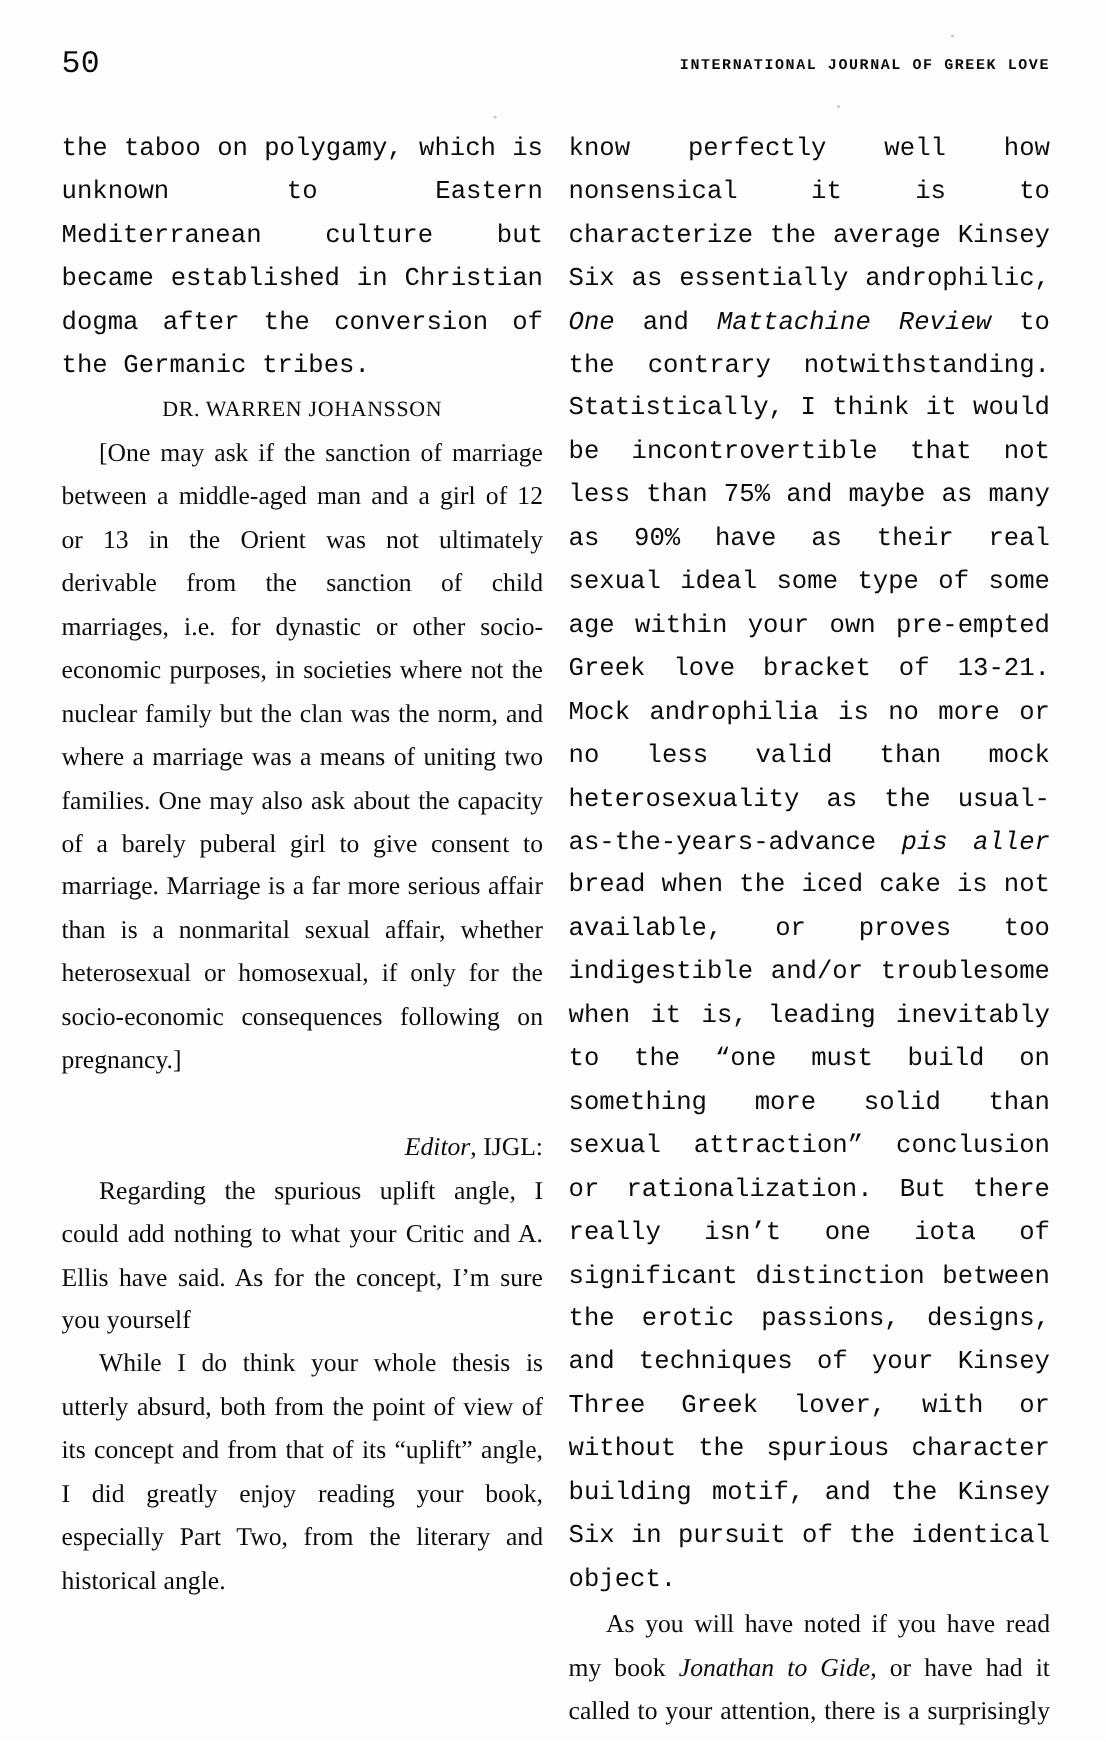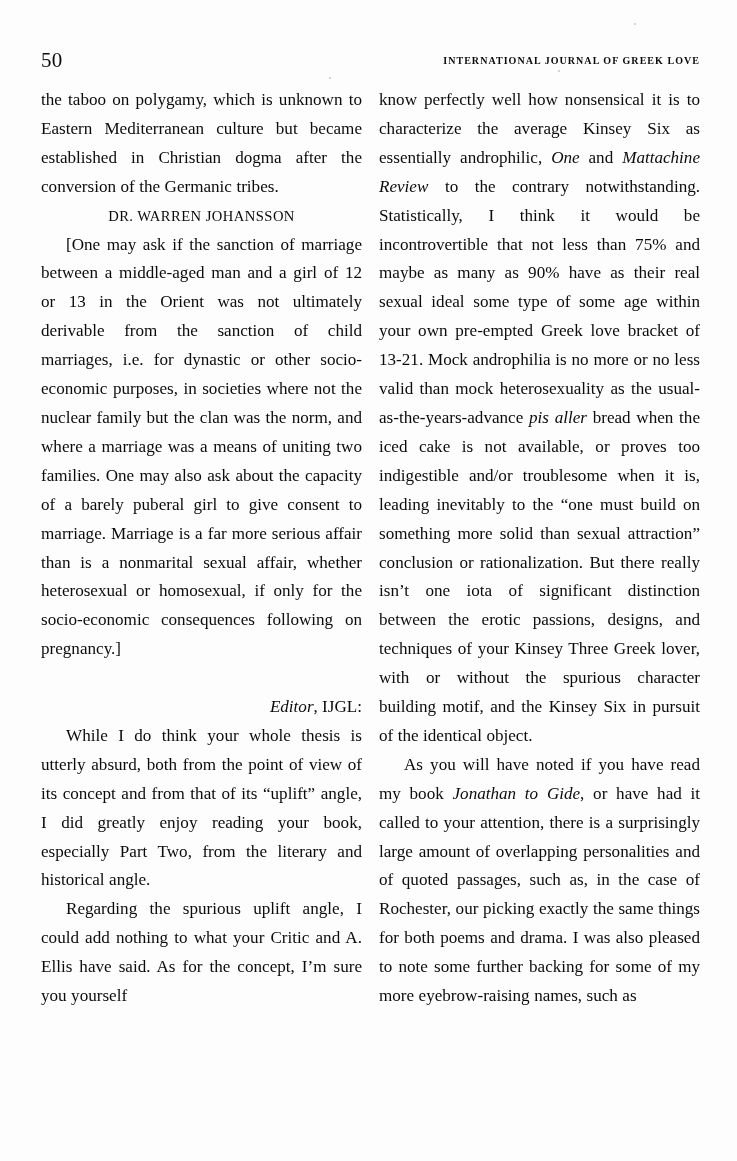--- a/index.html
+++ b/index.html
@@ -15,24 +15,25 @@
     background: #fdfdfd;
     overflow: hidden;
     font-family: "Liberation Serif", "DejaVu Serif", serif;
     color: #0b0b0b;
     -webkit-font-smoothing: none;
   }
 
   
   .running-head {
     position: absolute;
-    top: 48px;
+    top: 32px;
     left: 41px;
     width: 659px;
     height: 24px;
+    font-family: Liberation Mono, monospace;
   }
   .folio {
     position: absolute;
     left: 0;
     top: 0;
     font-size: 21px;
     line-height: 24px;
     letter-spacing: 0.3px;
   }
   .head-title {
@@ -67,21 +68,21 @@
   p.body {
     margin: 0;
     font-size: 17.1px;
     line-height: 28.9px;
     text-align: justify;
     text-justify: inter-word;
     word-spacing: 0.2px;
     hyphens: manual;
   }
   p.indent { text-indent: 25px; }
-  p.noindent { text-indent: 0; }
+  p.noindent { text-indent: 0; font-family: Liberation Mono, monospace; }
 
   
   .signature {
     margin: 0;
     font-size: 17.1px;
     line-height: 28.9px;
     text-align: center;
     letter-spacing: 0.45px;
     font-variant: small-caps;
     text-transform: uppercase;
@@ -130,23 +131,23 @@
       <p class="signature">
         <span class="sig-inner">Dr. Warren Johansson</span>
       </p>
 
       <p class="body indent gap-para">[One may ask if the sanction of marriage between a middle-aged man and a girl of 12 or 13 in the Orient was not ultimately derivable from the sanction of child marriages, i.e. for dynastic or other socio-economic purposes, in societies where not the nuclear family but the clan was the norm, and where a marriage was a means of uniting two families. One may also ask about the capacity of a barely puberal girl to give consent to marriage. Marriage is a far more serious affair than is a nonmarital sexual affair, whether heterosexual or homosexual, if only for the socio-economic consequences following on pregnancy.]</p>
 
       <p class="salutation gap-para">
         <span class="it">Editor</span><span>, IJGL:</span>
       </p>
 
+      <p class="body indent">Regarding the spurious uplift angle, I could add nothing to what your Critic and A. Ellis have said. As for the concept, I’m sure you yourself</p>
+
       <p class="body indent">While I do think your whole thesis is utterly absurd, both from the point of view of its concept and from that of its “uplift” angle, I did greatly enjoy reading your book, especially Part Two, from the literary and historical angle.</p>
-
-      <p class="body indent">Regarding the spurious uplift angle, I could add nothing to what your Critic and A. Ellis have said. As for the concept, I’m sure you yourself</p>
     </div>
 
     <div class="col">
 
       <p class="body noindent"><span>know perfectly well how nonsensical it is to characterize the average Kinsey Six as essentially androphilic, </span><i>One</i><span> and </span><i>Mattachine Review</i><span> to the contrary notwithstanding. Statistically, I think it would be incontrovertible that not less than 75% and maybe as many as 90% have as their real sexual ideal some type of some age within your own pre-empted Greek love bracket of 13-21. Mock androphilia is no more or no less valid than mock heterosexuality as the usual-as-the-years-advance </span><i>pis aller</i><span> bread when the iced cake is not available, or proves too indigestible and/or troublesome when it is, leading inevitably to the “one must build on something more solid than sexual attraction” conclusion or rationalization. But there really isn’t one iota of significant distinction between the erotic passions, designs, and techniques of your Kinsey Three Greek lover, with or without the spurious character building motif, and the Kinsey Six in pursuit of the identical object.</span></p>
 
       <p class="body indent"><span>As you will have noted if you have read my book </span><i>Jonathan to Gide</i><span>, or have had it called to your attention, there is a surprisingly large amount of overlapping personalities and of quoted passages, such as, in the case of Rochester, our picking exactly the same things for both poems and drama. I was also pleased to note some further backing for some of my more eyebrow-raising names, such as</span></p>
     </div>
 
   </div>

